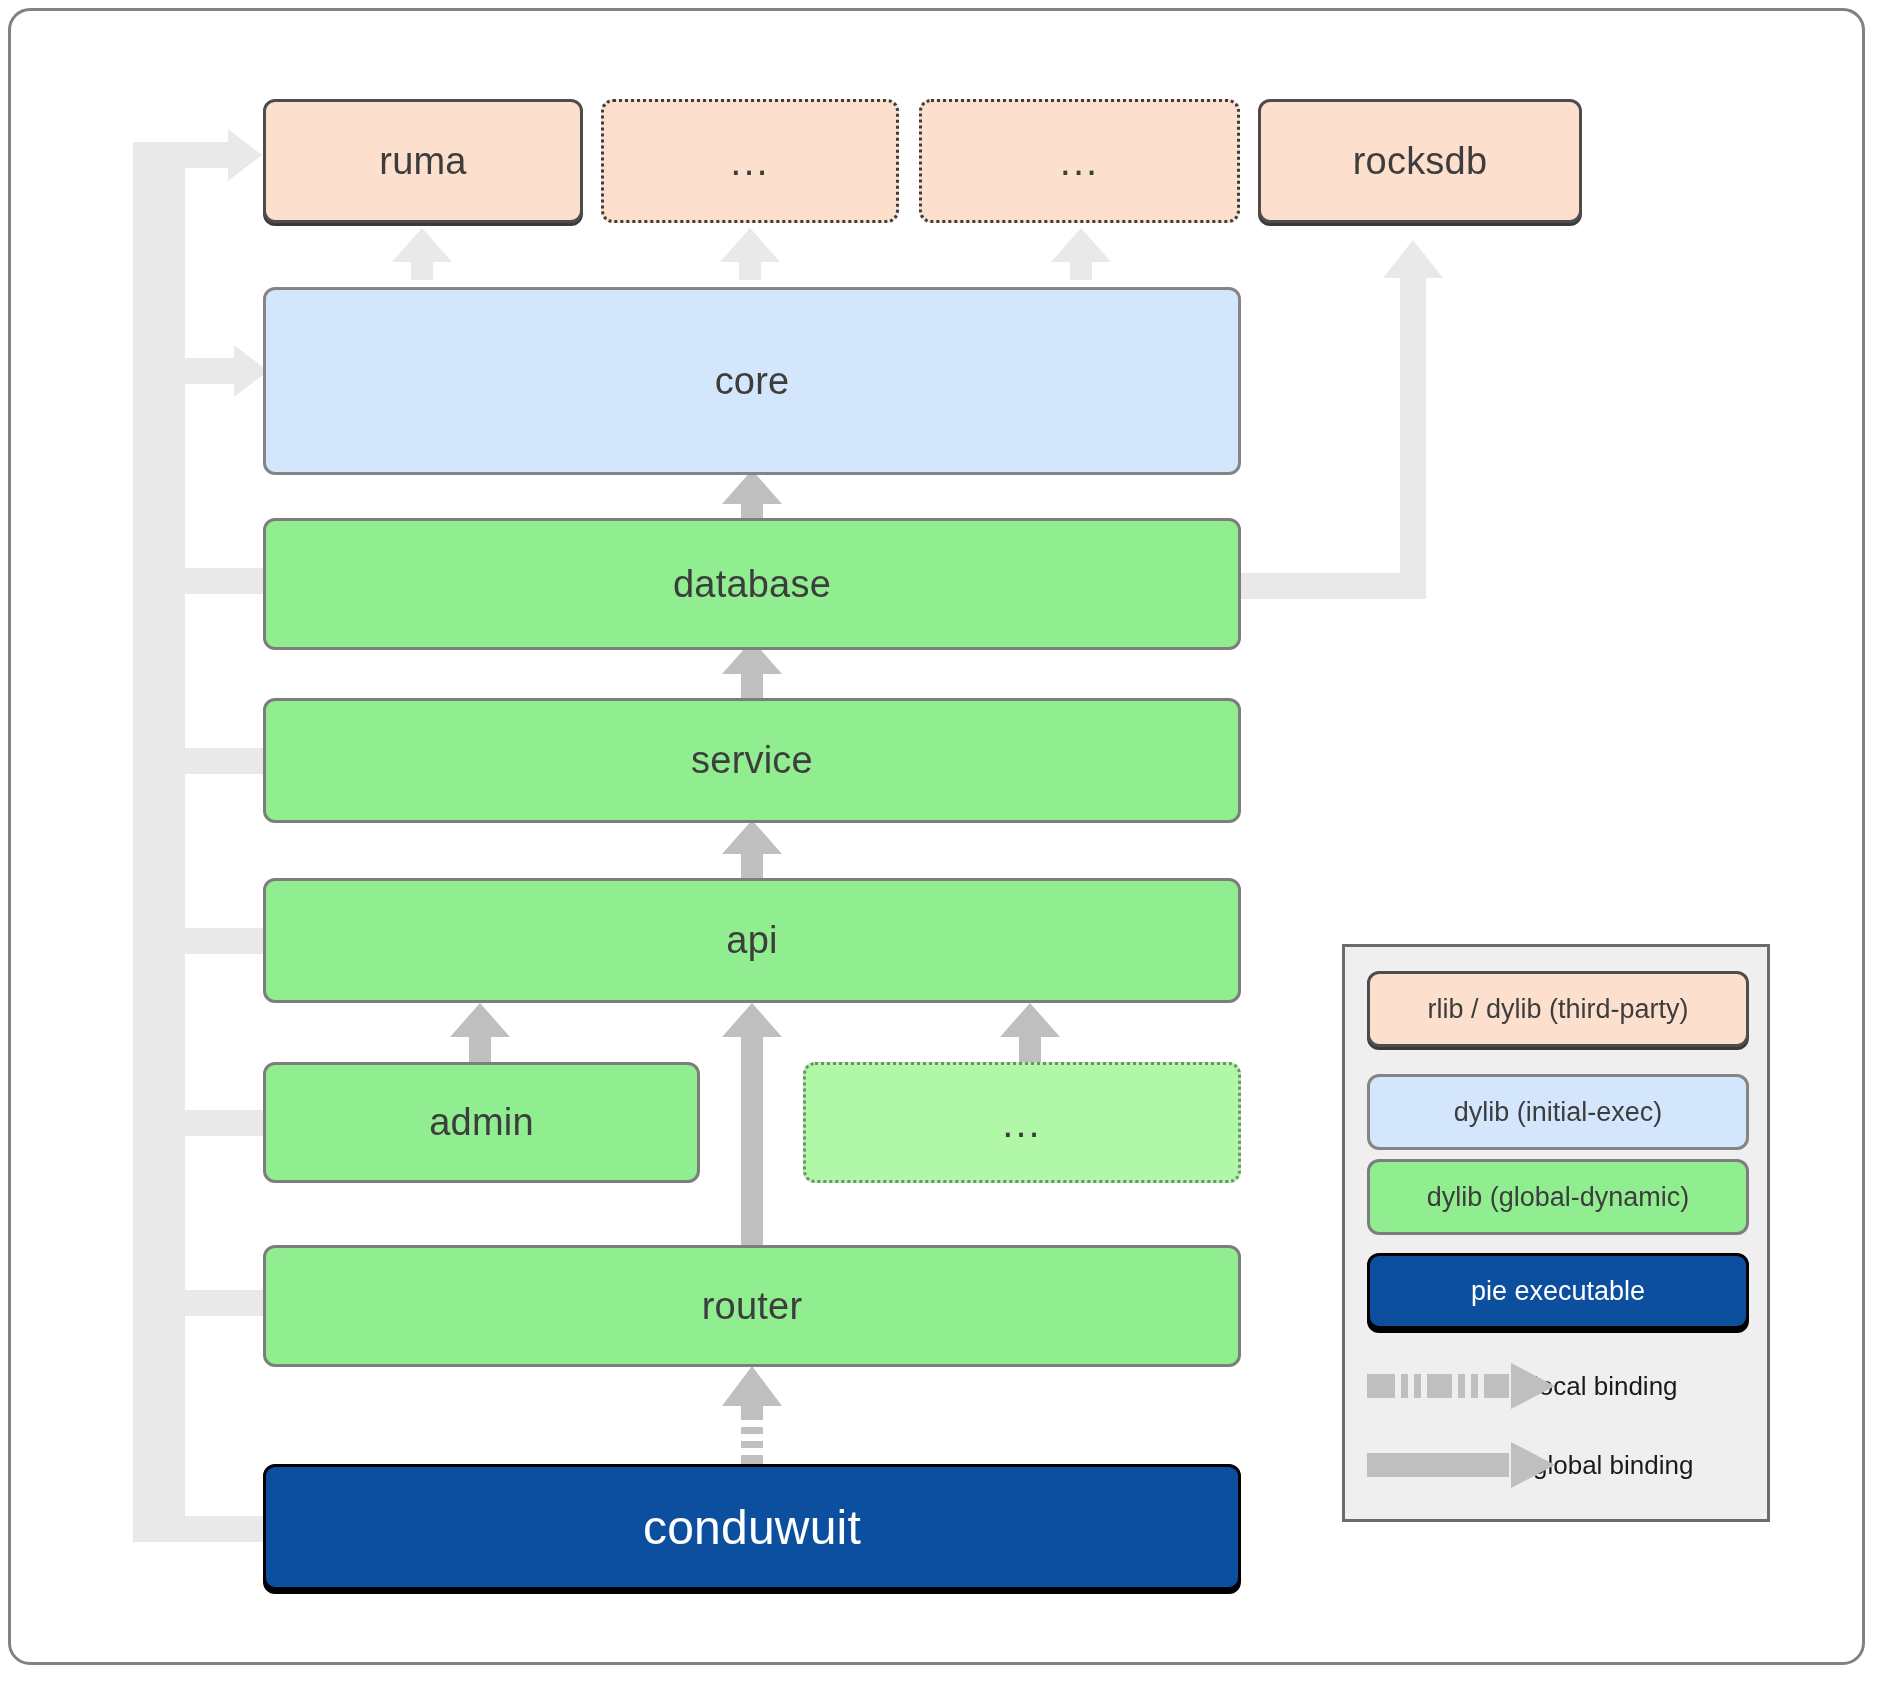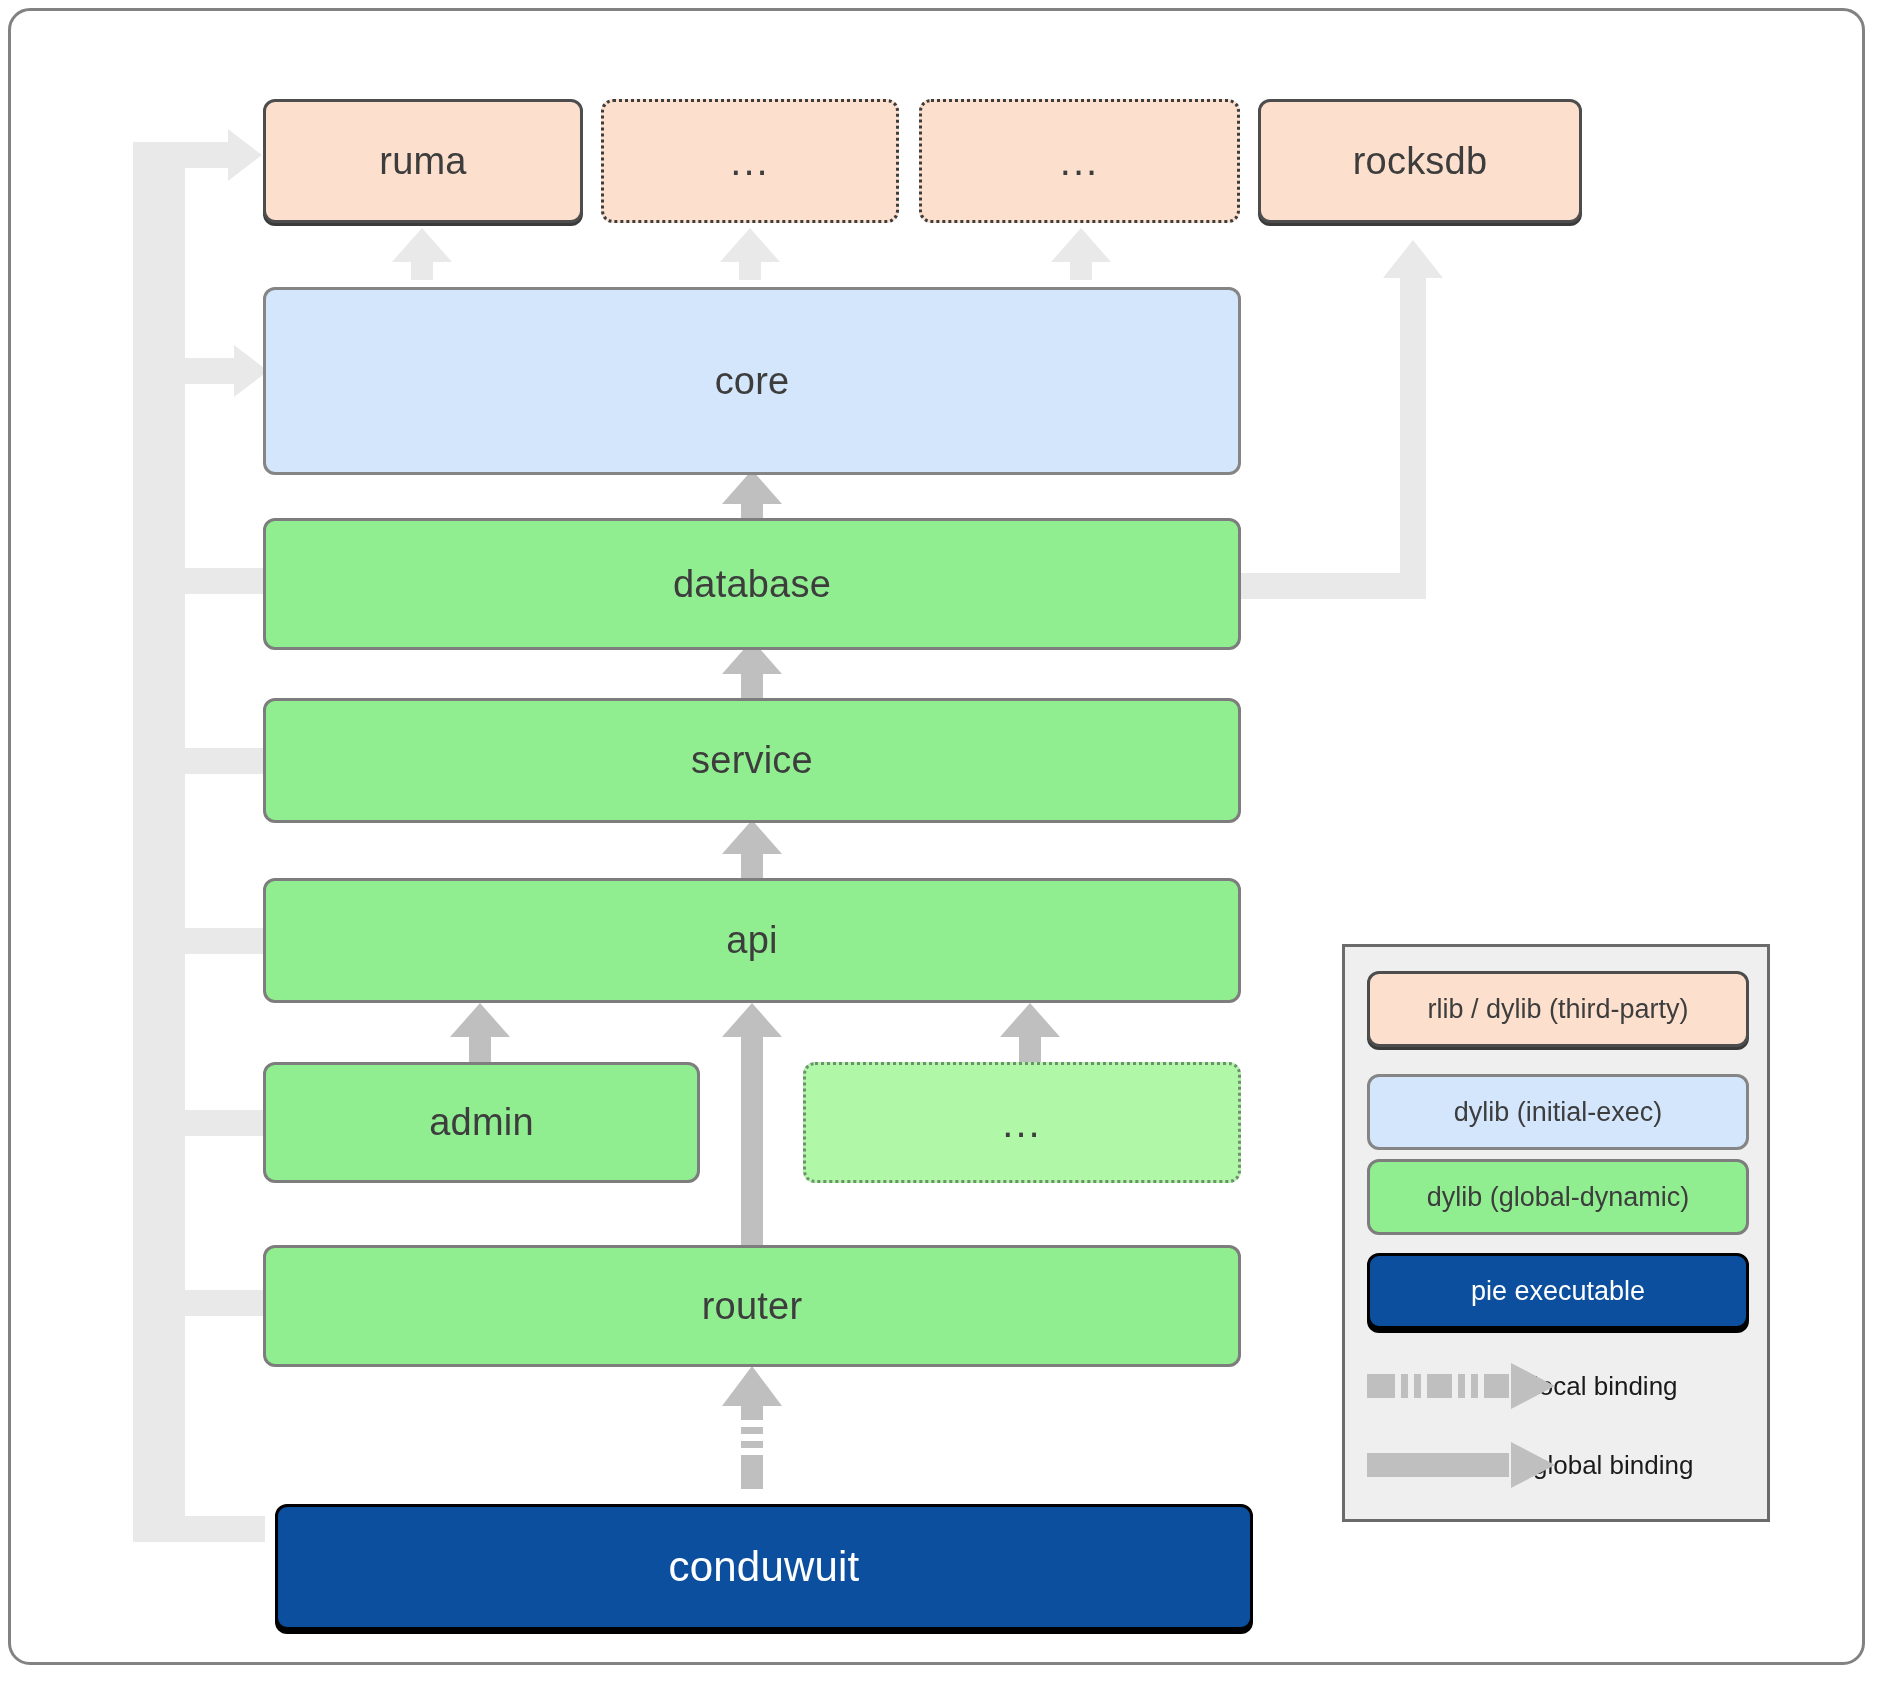--- a/index.html
+++ b/index.html
@@ -280,21 +280,21 @@
   </div>
 
   <div class="node n-green dotted" style="left:803px;top:1062px;width:438px;height:121px;">
     <span class="dots">...</span>
   </div>
 
   <div class="node n-green" style="left:263px;top:1245px;width:978px;height:122px;">
     <span>router</span>
   </div>
 
-  <div class="node n-pie" style="left:275px;top:1464px;width:978px;height:126px;font-size:42px;margin-top:40px;">
+  <div class="node n-pie" style="left:263px;top:1464px;width:978px;height:126px;font-size:48px;">
     <span>conduwuit</span>
   </div>
 
   <div id="legend">
 
     <div class="lg-box n-third" style="top:24px;">
       <span>rlib / dylib (third-party)</span>
     </div>
 
     <div class="lg-box n-blue" style="top:118px;">

